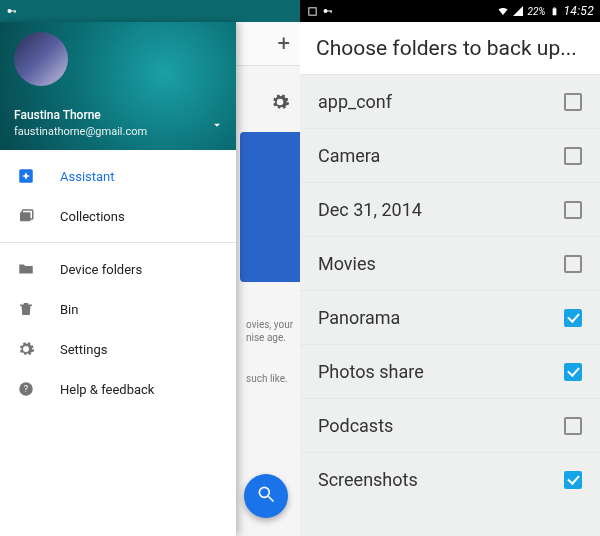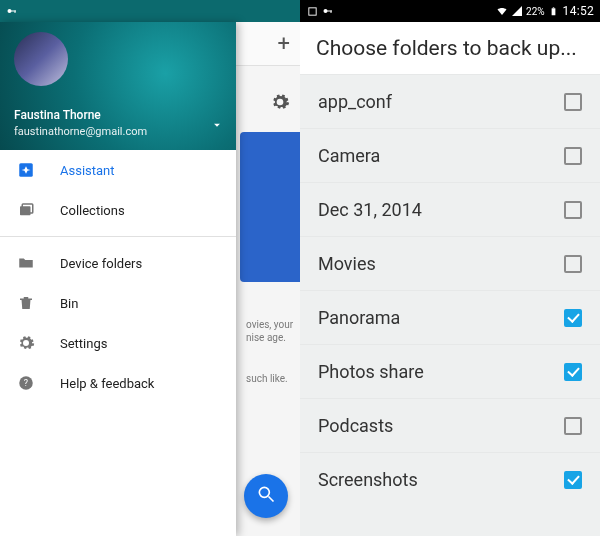--- a/index.html
+++ b/index.html
@@ -23,21 +23,21 @@
   
   .statusbar {
     height: 22px;
     width: 100%;
     display: flex;
     align-items: center;
     padding: 0 6px;
     font-size: 11px;
     color: #fff;
   }
-  .statusbar-dark { background: #000; }
+  .statusbar-dark { background: #000; font-style: italic; }
   .statusbar-teal { background: #0c6a6e; }
   .sb-left { display:flex; align-items:center; gap:4px; }
   .sb-spacer { flex: 1; }
   .sb-right { display:flex; align-items:center; gap:3px; }
   .sb-icon { width:12px; height:12px; display:inline-flex; align-items:center; justify-content:center; }
   .sb-time { font-size: 12px; letter-spacing: 0.3px; }
   .sb-batt { font-size:10px; }
 
   
   .left-under {
@@ -82,21 +82,21 @@
   }
   .acct-name {
     position:absolute; bottom:28px; left:14px; font-size:12px; font-weight:500;
   }
   .acct-email {
     position:absolute; bottom:12px; left:14px; font-size:11px; opacity:0.9;
   }
   .acct-caret {
     position:absolute; bottom:14px; right:12px;
   }
-  .drawer-list { flex:1; overflow:auto; }
+  .drawer-list { flex:1; overflow:auto; padding-top:6px; }
   .drawer-item {
     display:flex; align-items:center; gap:24px;
     padding:10px 16px; font-size:13px; color:#212121; cursor:pointer;
   }
   .drawer-item .di-icon { width:20px; height:20px; display:flex; align-items:center; justify-content:center; color:#757575; }
   .drawer-item.active { color:#1a73e8; }
   .drawer-item.active .di-icon { color:#1a73e8; }
   .drawer-divider { height:1px; background:#e0e0e0; margin:6px 0; }
 
   

